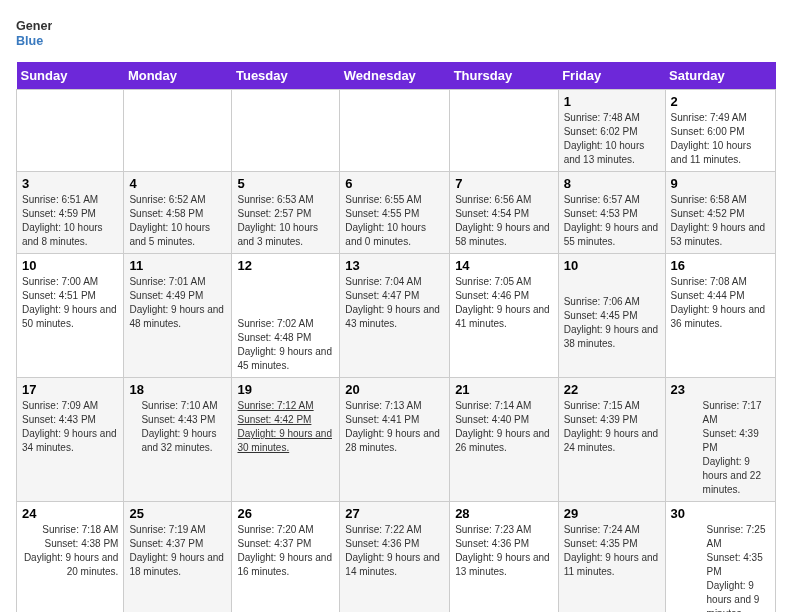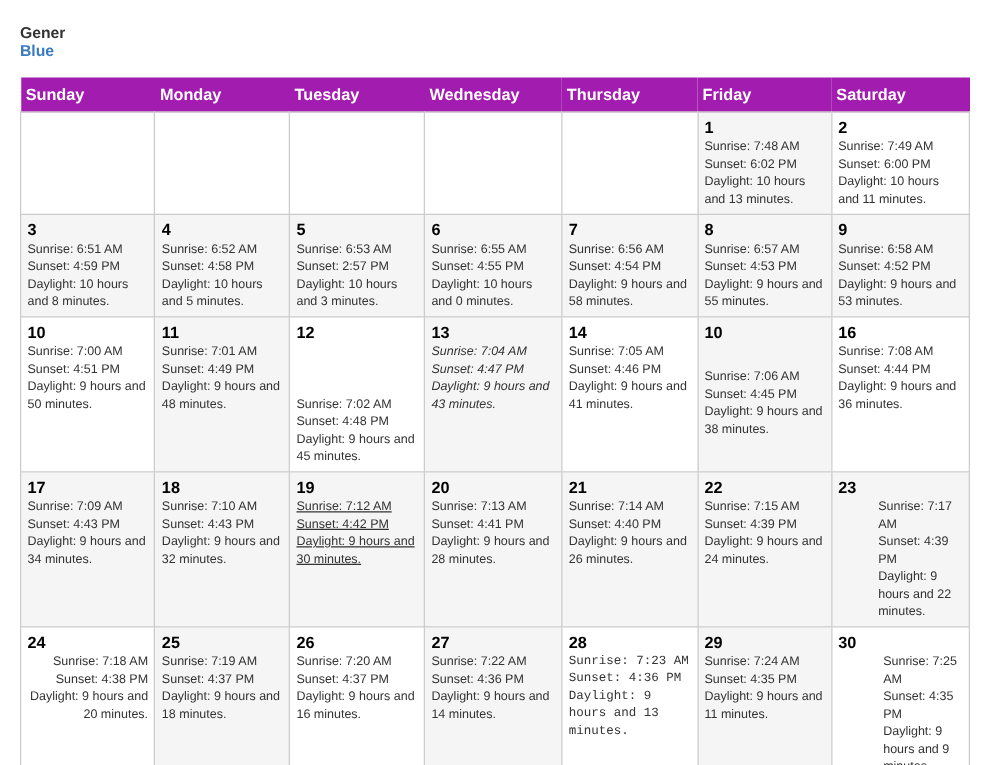--- a/index.html
+++ b/index.html
@@ -36,21 +36,21 @@
     .location {
       font-size: 16px;
       color: #555;
     }
     table {
       width: 100%;
       border-collapse: collapse;
       font-size: 11px;
     }
     thead tr th {
-      background-color: #a21caf;
+      background-color: #6d28d9;
       color: #fff;
       padding: 6px 4px;
       text-align: left;
       font-size: 13px;
       font-weight: bold;
     }
     tbody tr td {
       border: 1px solid #ccc;
       vertical-align: top;
       padding: 4px 5px;
@@ -190,21 +190,21 @@
 Daylight: 9 hours and 48 minutes.</div>
         </td>
         <td>
           <span class="day-number">12</span>
           <div class="day-info" style="white-space: pre-line; margin-top: 44px;">Sunrise: 7:02 AM
 Sunset: 4:48 PM
 Daylight: 9 hours and 45 minutes.</div>
         </td>
         <td>
           <span class="day-number">13</span>
-          <div class="day-info" style="white-space: pre-line; font-style: italic;">Sunrise: 7:04 AM
+          <div class="day-info" style="white-space: pre-line;">Sunrise: 7:04 AM
 Sunset: 4:47 PM
 Daylight: 9 hours and 43 minutes.</div>
         </td>
         <td>
           <span class="day-number">14</span>
           <div class="day-info" style="white-space: pre-line;">Sunrise: 7:05 AM
 Sunset: 4:46 PM
 Daylight: 9 hours and 41 minutes.</div>
         </td>
         <td>
@@ -222,21 +222,21 @@
       </tr>
       <tr>
         <td>
           <span class="day-number">17</span>
           <div class="day-info" style="white-space: pre-line;">Sunrise: 7:09 AM
 Sunset: 4:43 PM
 Daylight: 9 hours and 34 minutes.</div>
         </td>
         <td>
           <span class="day-number">18</span>
-          <div class="day-info" style="white-space: pre-line;">Sunrise: 7:10 AM
+          <div class="day-info" style="white-space: pre-line; margin-left: 12px;">Sunrise: 7:10 AM
 Sunset: 4:43 PM
 Daylight: 9 hours and 32 minutes.</div>
         </td>
         <td>
           <span class="day-number">19</span>
           <div class="day-info" style="white-space: pre-line; text-decoration: underline;">Sunrise: 7:12 AM
 Sunset: 4:42 PM
 Daylight: 9 hours and 30 minutes.</div>
         </td>
         <td>
@@ -284,21 +284,21 @@
 Daylight: 9 hours and 16 minutes.</div>
         </td>
         <td>
           <span class="day-number">27</span>
           <div class="day-info" style="white-space: pre-line;">Sunrise: 7:22 AM
 Sunset: 4:36 PM
 Daylight: 9 hours and 14 minutes.</div>
         </td>
         <td>
           <span class="day-number">28</span>
-          <div class="day-info" style="white-space: pre-line; font-family: Liberation Mono, monospace;">Sunrise: 7:23 AM
+          <div class="day-info" style="white-space: pre-line;">Sunrise: 7:23 AM
 Sunset: 4:36 PM
 Daylight: 9 hours and 13 minutes.</div>
         </td>
         <td>
           <span class="day-number">29</span>
           <div class="day-info" style="white-space: pre-line;">Sunrise: 7:24 AM
 Sunset: 4:35 PM
 Daylight: 9 hours and 11 minutes.</div>
         </td>
         <td>

